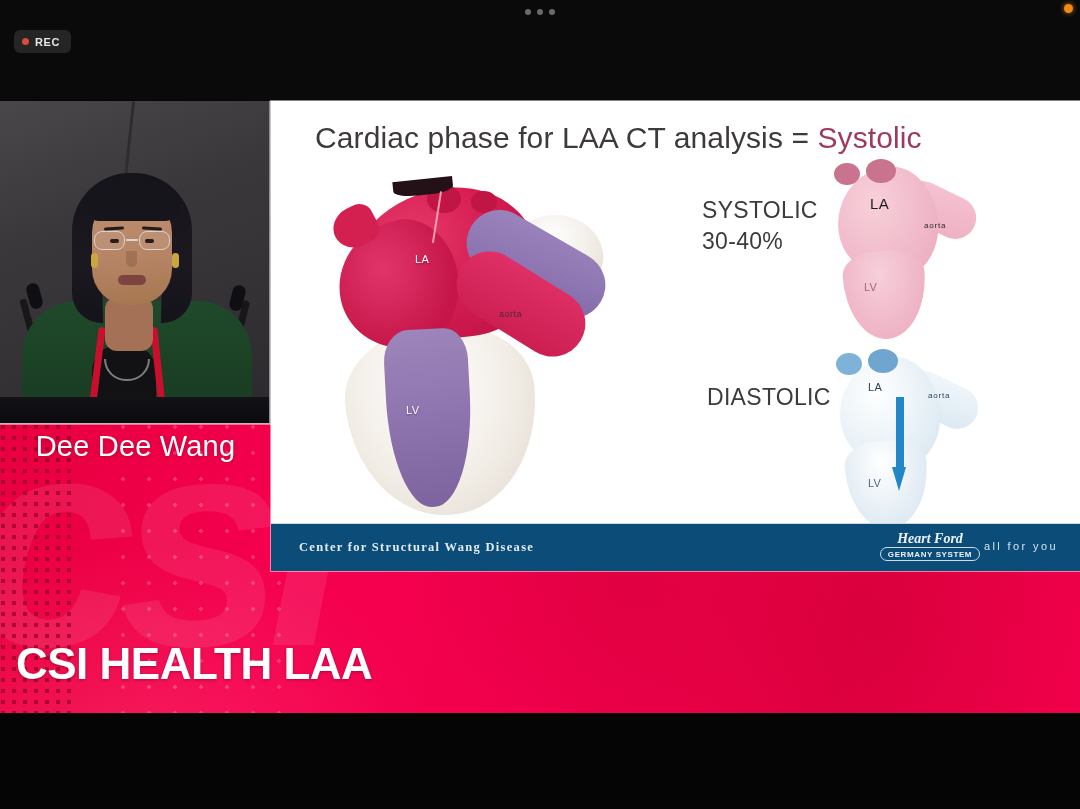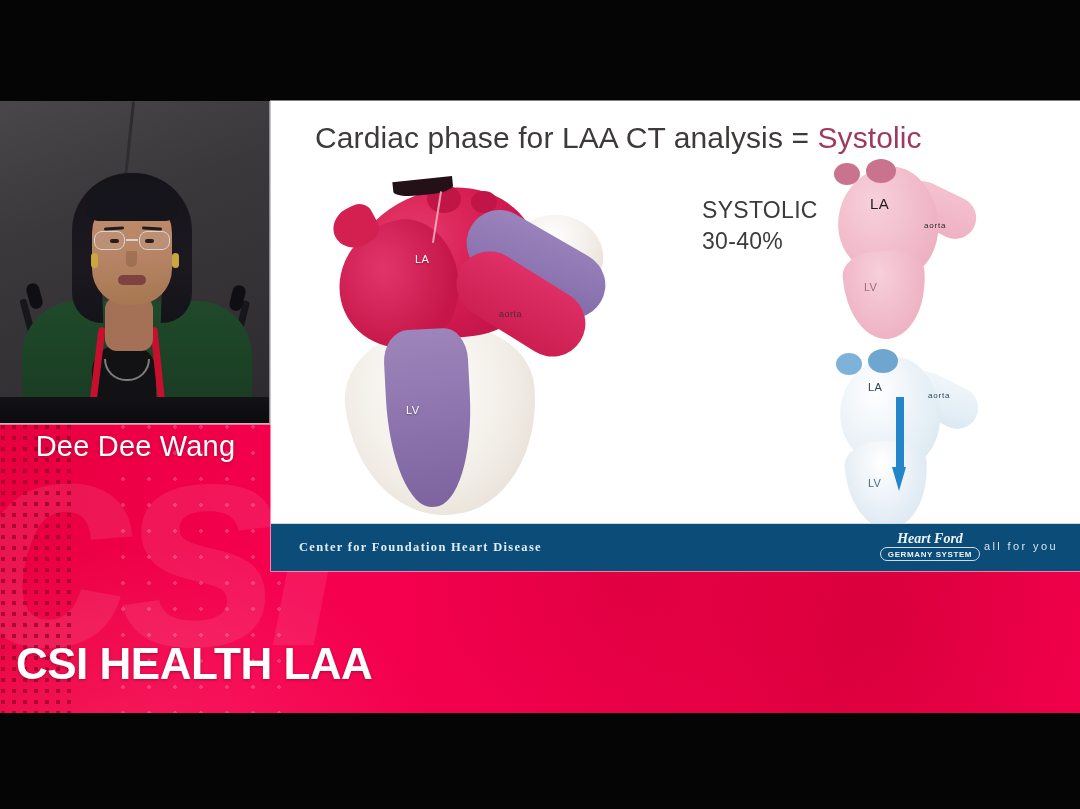--- a/index.html
+++ b/index.html
@@ -366,20 +366,32 @@
   .status-text {
     position:absolute; left:12px; top:73px;
     color:#c9c9c9; font-size:11.5px; letter-spacing:.2px;
   }
 </style>
 </head>
 <body>
 
 <div id="stage">
 
+  <div class="top-bar">
+    <div class="rec-pill">
+      <span class="rec-dot"></span>
+      <span class="rec-label">REC</span>
+    </div>
+    <div class="dots-menu">
+      <i></i>
+      <i></i>
+      <i></i>
+    </div>
+    <div class="corner-dot"></div>
+  </div>
 
   <div class="csi-backdrop">
     <div class="csi-watermark">csi</div>
     <div class="dot-grid"></div>
     <div class="dot-grid soft"></div>
     <div class="csi-title">CSI HEALTH LAA</div>
     <div class="csi-place">FRANKFURT, GERMANY</div>
   </div>
 
   <div class="speaker-tile">
@@ -450,37 +462,40 @@
       <div class="sm-aorta"></div>
       <div class="sm-la"></div>
       <div class="sm-pv1"></div>
       <div class="sm-pv2"></div>
       <div class="sm-lv"></div>
       <div class="sm-lbl la">LA</div>
       <div class="sm-lbl ao">aorta</div>
       <div class="sm-lbl lv">LV</div>
     </div>
 
+    <div class="phase-label phase-diastolic">
+      <div>DIASTOLIC</div>
+    </div>
     <div class="heart-sm dia">
       <div class="sm-aorta"></div>
       <div class="sm-la"></div>
       <div class="sm-pv1"></div>
       <div class="sm-pv2"></div>
       <div class="sm-lv"></div>
       <div class="arrow-down">
         <span class="arrow-shaft"></span>
         <span class="arrow-head"></span>
       </div>
       <div class="sm-lbl la">LA</div>
       <div class="sm-lbl ao">aorta</div>
       <div class="sm-lbl lv">LV</div>
     </div>
 
     <div class="slide-footer">
-      <div class="footer-text">Center for Foundation Heart Disease</div>
+      <div class="footer-text">Center for Structural Wang Disease</div>
       <div class="hf-logo">
         <div class="hf-script">Heart Ford</div>
         <div class="hf-sub">GERMANY SYSTEM</div>
       </div>
       <div class="hf-tag">all for you</div>
     </div>
   </div>
 
 
 </div>

